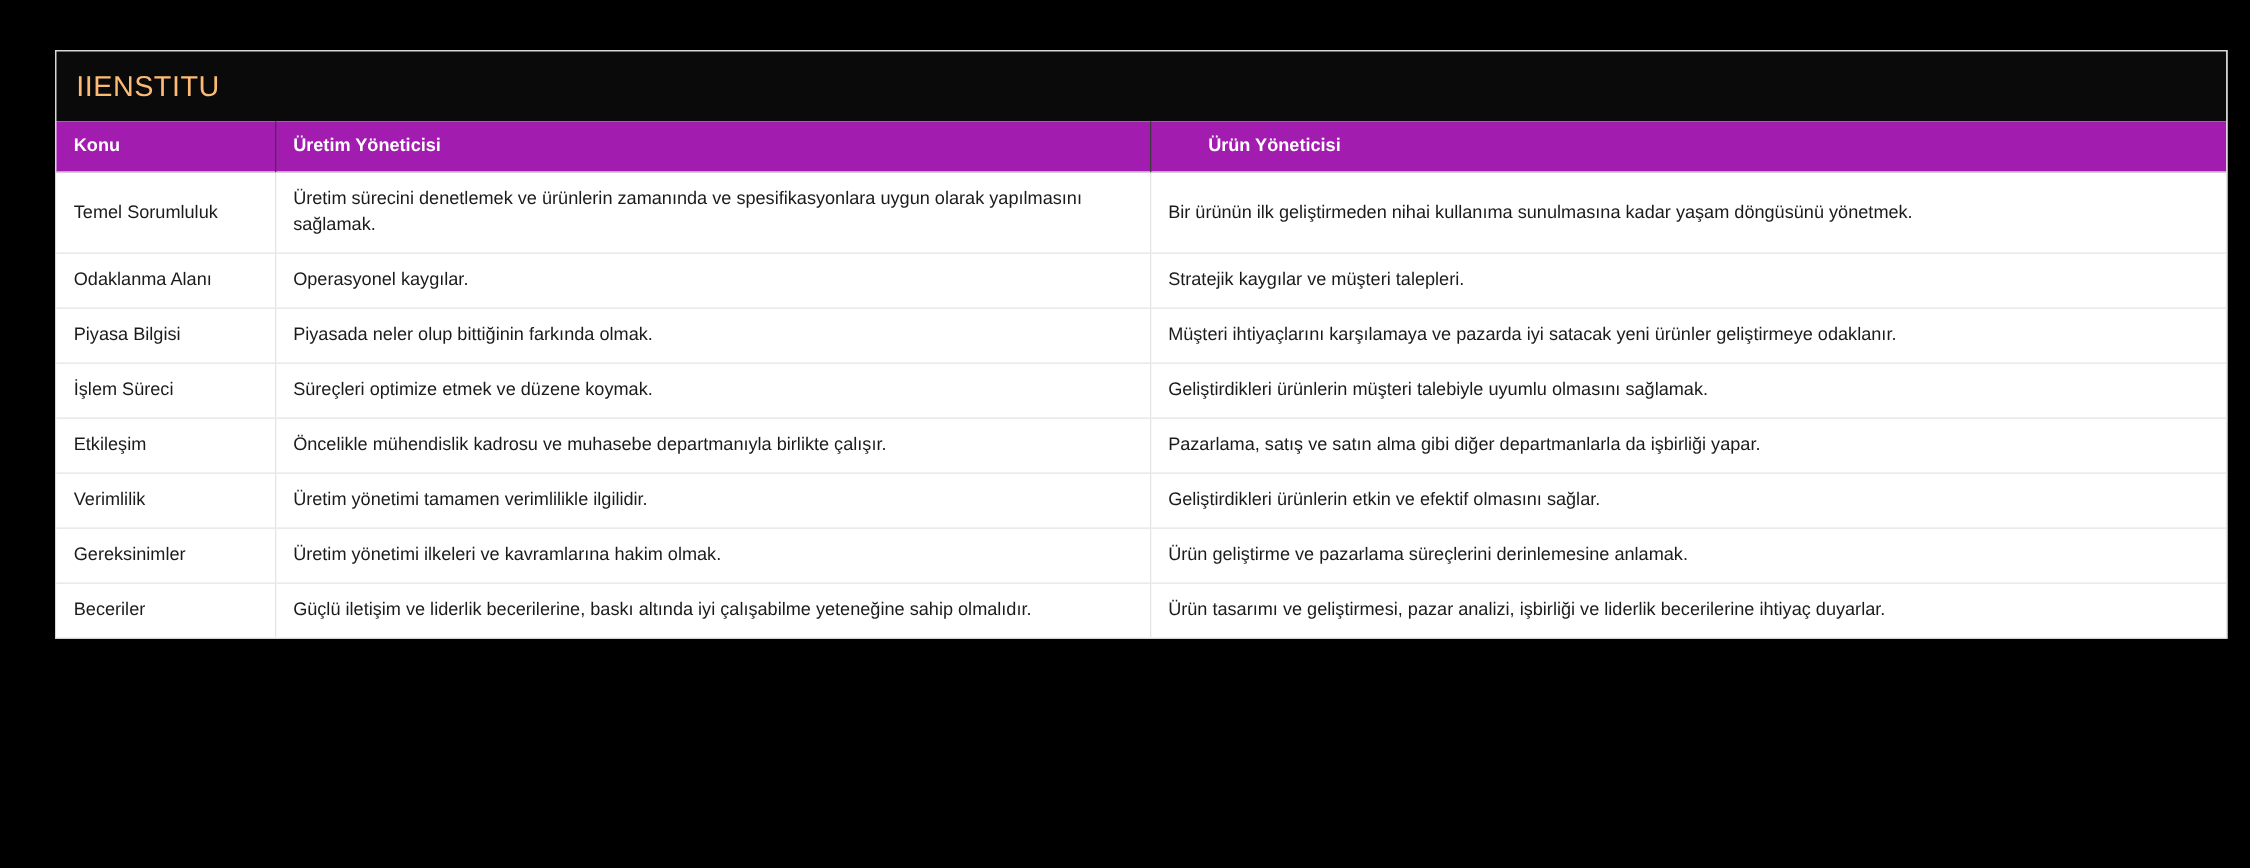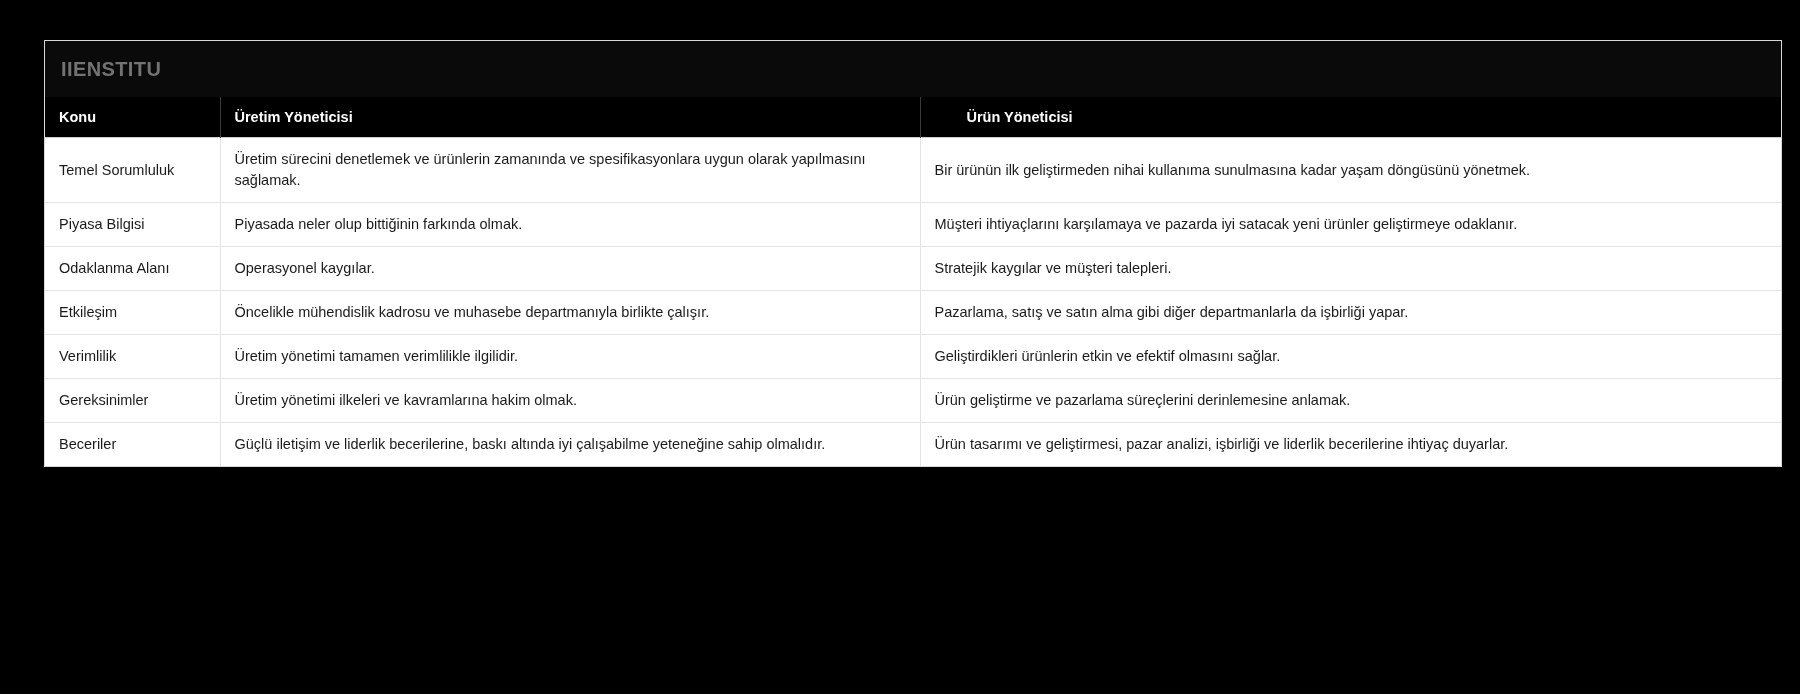--- a/index.html
+++ b/index.html
@@ -31,35 +31,35 @@
   }
   .brand-bar {
     background: #0a0a0a;
     height: 56px;
     display: flex;
     align-items: center;
     padding-left: 16px;
     box-sizing: border-box;
   }
   .brand-logo {
-    color: #737373;
-    font-size: 20px;
-    font-weight: bold;
+    color: #fdba74;
+    font-size: 23px;
+    font-weight: normal;
     letter-spacing: 0.4px;
     line-height: 1;
     user-select: none;
   }
   table.matrix {
     width: 100%;
     border-collapse: collapse;
     table-layout: fixed;
     background: #ffffff;
   }
   table.matrix thead th {
-    background: #000000;
+    background: #a21caf;
     color: #ffffff;
     font-size: 14.5px;
     font-weight: bold;
     text-align: left;
     padding: 12px 14px;
     vertical-align: middle;
     border-right: 1px solid #3a3a3a;
   }
   table.matrix thead th:last-child { border-right: none; padding-left: 46px; }
   table.matrix tbody td {
@@ -103,28 +103,33 @@
           <th>Ürün Yöneticisi</th>
         </tr>
       </thead>
       <tbody id="table-body">
           <tr>
             <td class="cell-topic">Temel Sorumluluk</td>
             <td>Üretim sürecini denetlemek ve ürünlerin zamanında ve spesifikasyonlara uygun olarak yapılmasını sağlamak.</td>
             <td>Bir ürünün ilk geliştirmeden nihai kullanıma sunulmasına kadar yaşam döngüsünü yönetmek.</td>
           </tr>
           <tr>
+            <td class="cell-topic">Odaklanma Alanı</td>
+            <td>Operasyonel kaygılar.</td>
+            <td>Stratejik kaygılar ve müşteri talepleri.</td>
+          </tr>
+          <tr>
             <td class="cell-topic">Piyasa Bilgisi</td>
             <td>Piyasada neler olup bittiğinin farkında olmak.</td>
             <td>Müşteri ihtiyaçlarını karşılamaya ve pazarda iyi satacak yeni ürünler geliştirmeye odaklanır.</td>
           </tr>
           <tr>
-            <td class="cell-topic">Odaklanma Alanı</td>
-            <td>Operasyonel kaygılar.</td>
-            <td>Stratejik kaygılar ve müşteri talepleri.</td>
+            <td class="cell-topic">İşlem Süreci</td>
+            <td>Süreçleri optimize etmek ve düzene koymak.</td>
+            <td>Geliştirdikleri ürünlerin müşteri talebiyle uyumlu olmasını sağlamak.</td>
           </tr>
           <tr>
             <td class="cell-topic">Etkileşim</td>
             <td>Öncelikle mühendislik kadrosu ve muhasebe departmanıyla birlikte çalışır.</td>
             <td>Pazarlama, satış ve satın alma gibi diğer departmanlarla da işbirliği yapar.</td>
           </tr>
           <tr>
             <td class="cell-topic">Verimlilik</td>
             <td>Üretim yönetimi tamamen verimlilikle ilgilidir.</td>
             <td>Geliştirdikleri ürünlerin etkin ve efektif olmasını sağlar.</td>

